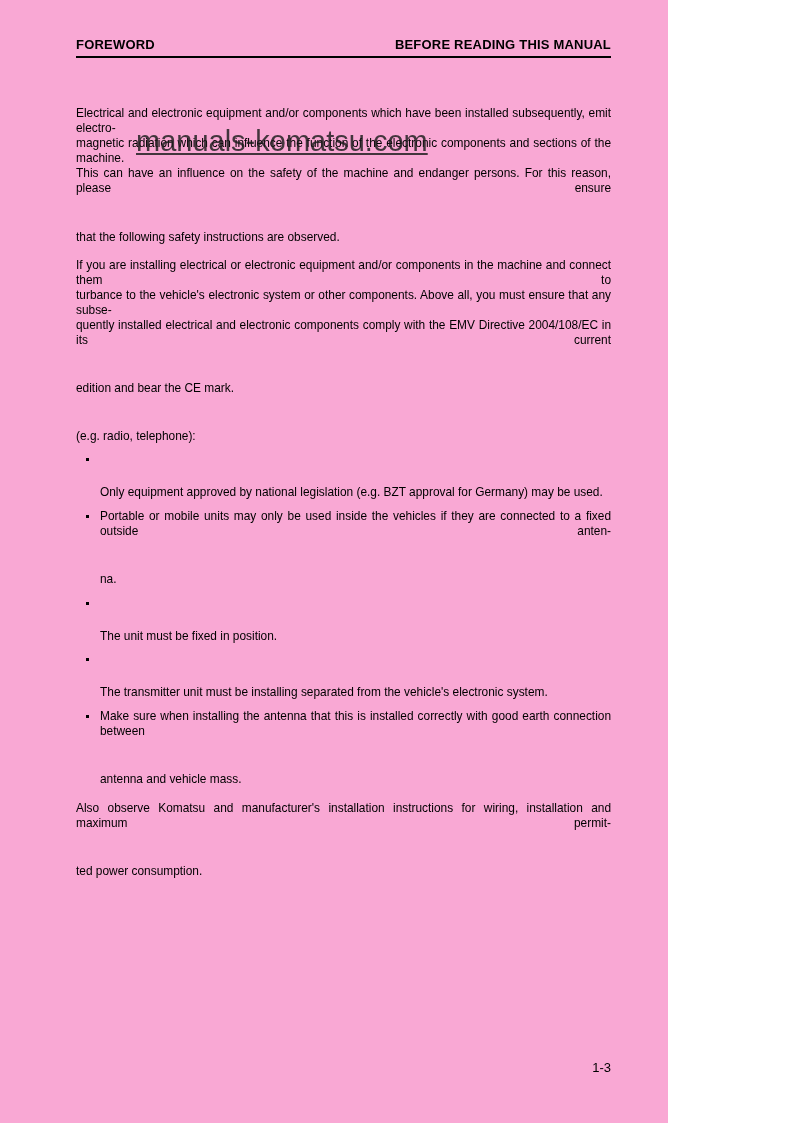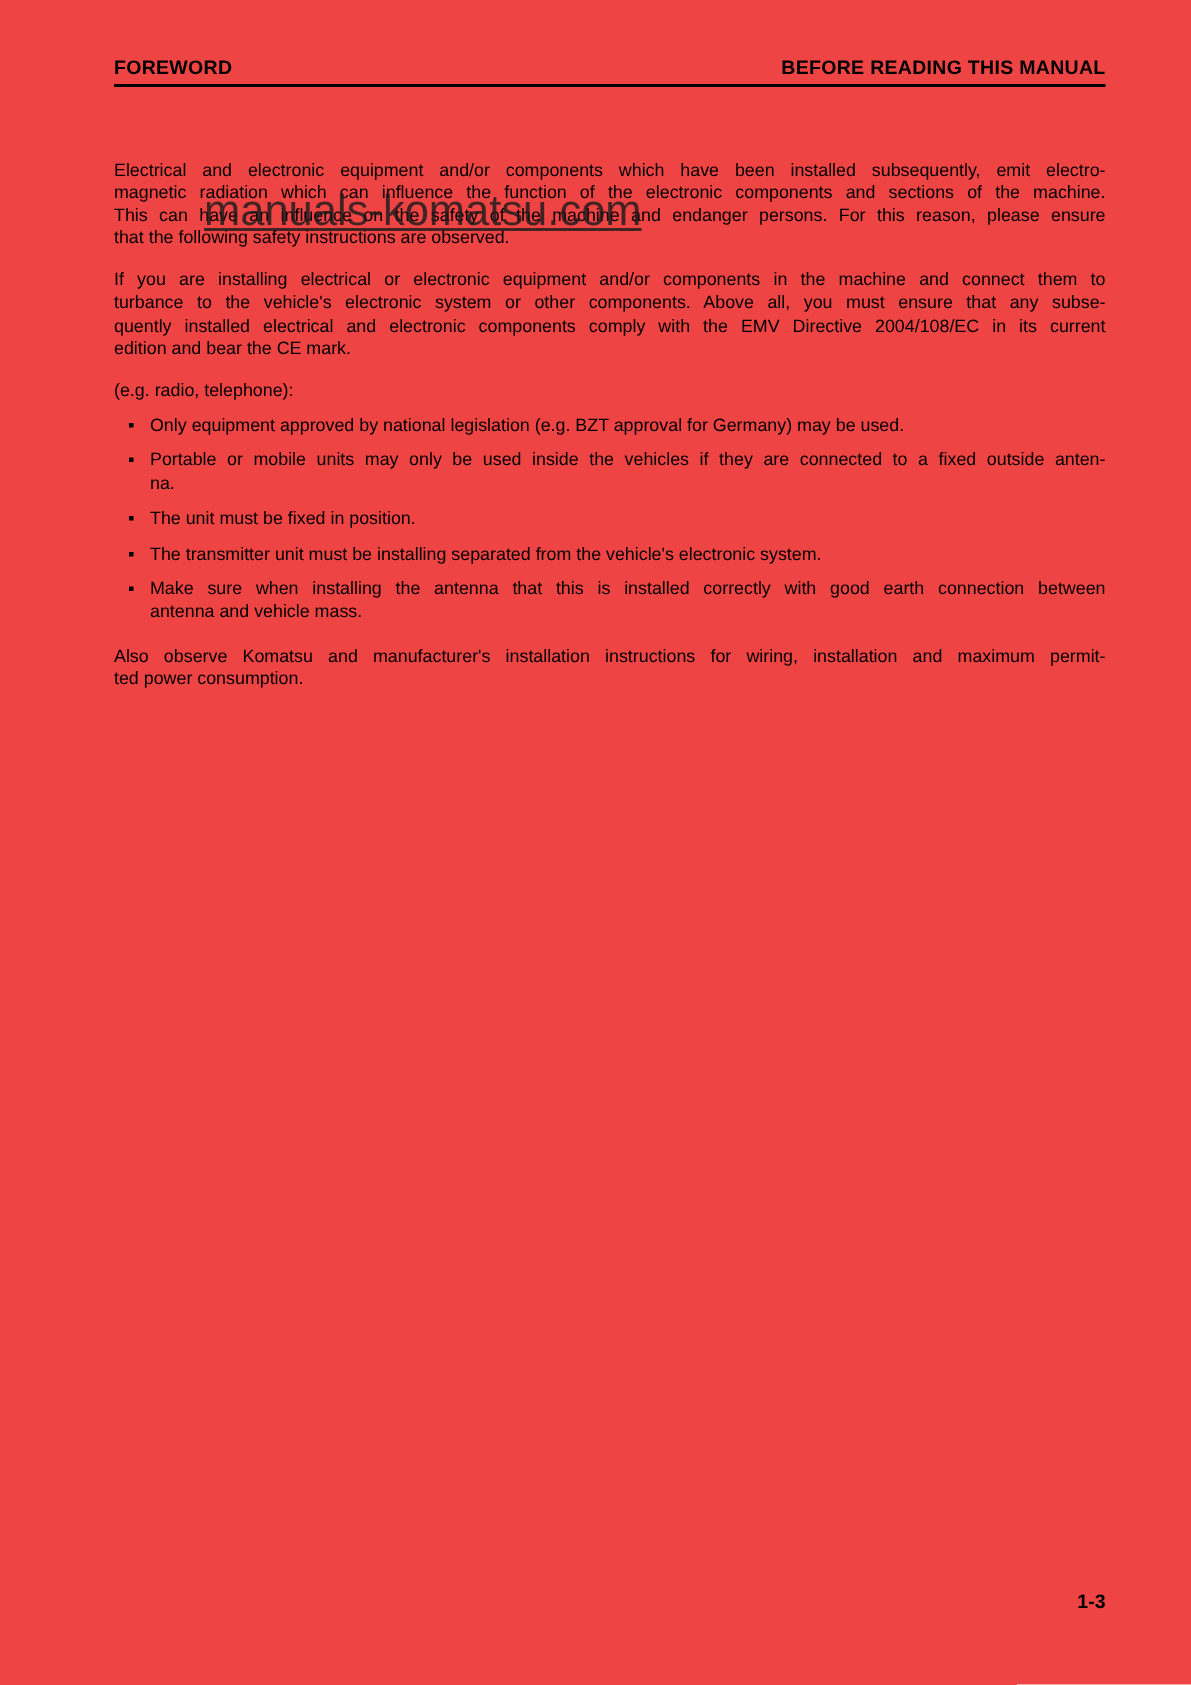--- a/index.html
+++ b/index.html
@@ -1,20 +1,20 @@
 <!DOCTYPE html>
 <html><head>
 <meta charset="utf-8">
 <style>
   html, body { margin: 0; padding: 0; background: #ffffff; }
   .page {
     position: relative;
-    width: 794px;
+    width: 668px;
     height: 1123px;
-    background: #ef4444;
+    background: #f9a8d4;
     font-family: "Liberation Sans", sans-serif;
     color: #000000;
     overflow: hidden;
     box-sizing: border-box;
   }
   .hdr {
     position: absolute;
     left: 76px;
     right: 57px;
     top: 37px;
@@ -38,21 +38,21 @@
     position: absolute;
     left: 76px;
     right: 57px;
     top: 106px;
     font-size: 11.9px;
     line-height: 15.1px;
   }
   .para { margin-top: 13px; }
   .para:first-child { margin-top: 0; }
   .ln { text-align: justify; text-align-last: justify; }
-  .ln.last { text-align: justify; text-align-last: left; }
+  .ln.last { text-align: justify; text-align-last: left; margin-top: 33px; }
   .bullet { display: flex; margin-top: 8.5px; }
   .para + .bullet { margin-top: 8px; }
   .bullet + .para { margin-top: 14px; }
   .marker { flex: 0 0 24px; }
   .sq {
     display: block;
     width: 3px;
     height: 3px;
     background: #000000;
     margin: 6px 0 0 10px;
@@ -69,21 +69,21 @@
     white-space: nowrap;
     pointer-events: none;
     z-index: 5;
     text-decoration: underline;
   }
   .pagenum {
     position: absolute;
     right: 57px;
     top: 1060px;
     font-size: 13px;
-    font-weight: bold;
+    font-weight: normal;
   }
 </style>
 </head>
 <body>
 
 <div class="page">
 
   <div class="hdr">
     <span>FOREWORD</span>
     <span>BEFORE READING THIS MANUAL</span>

